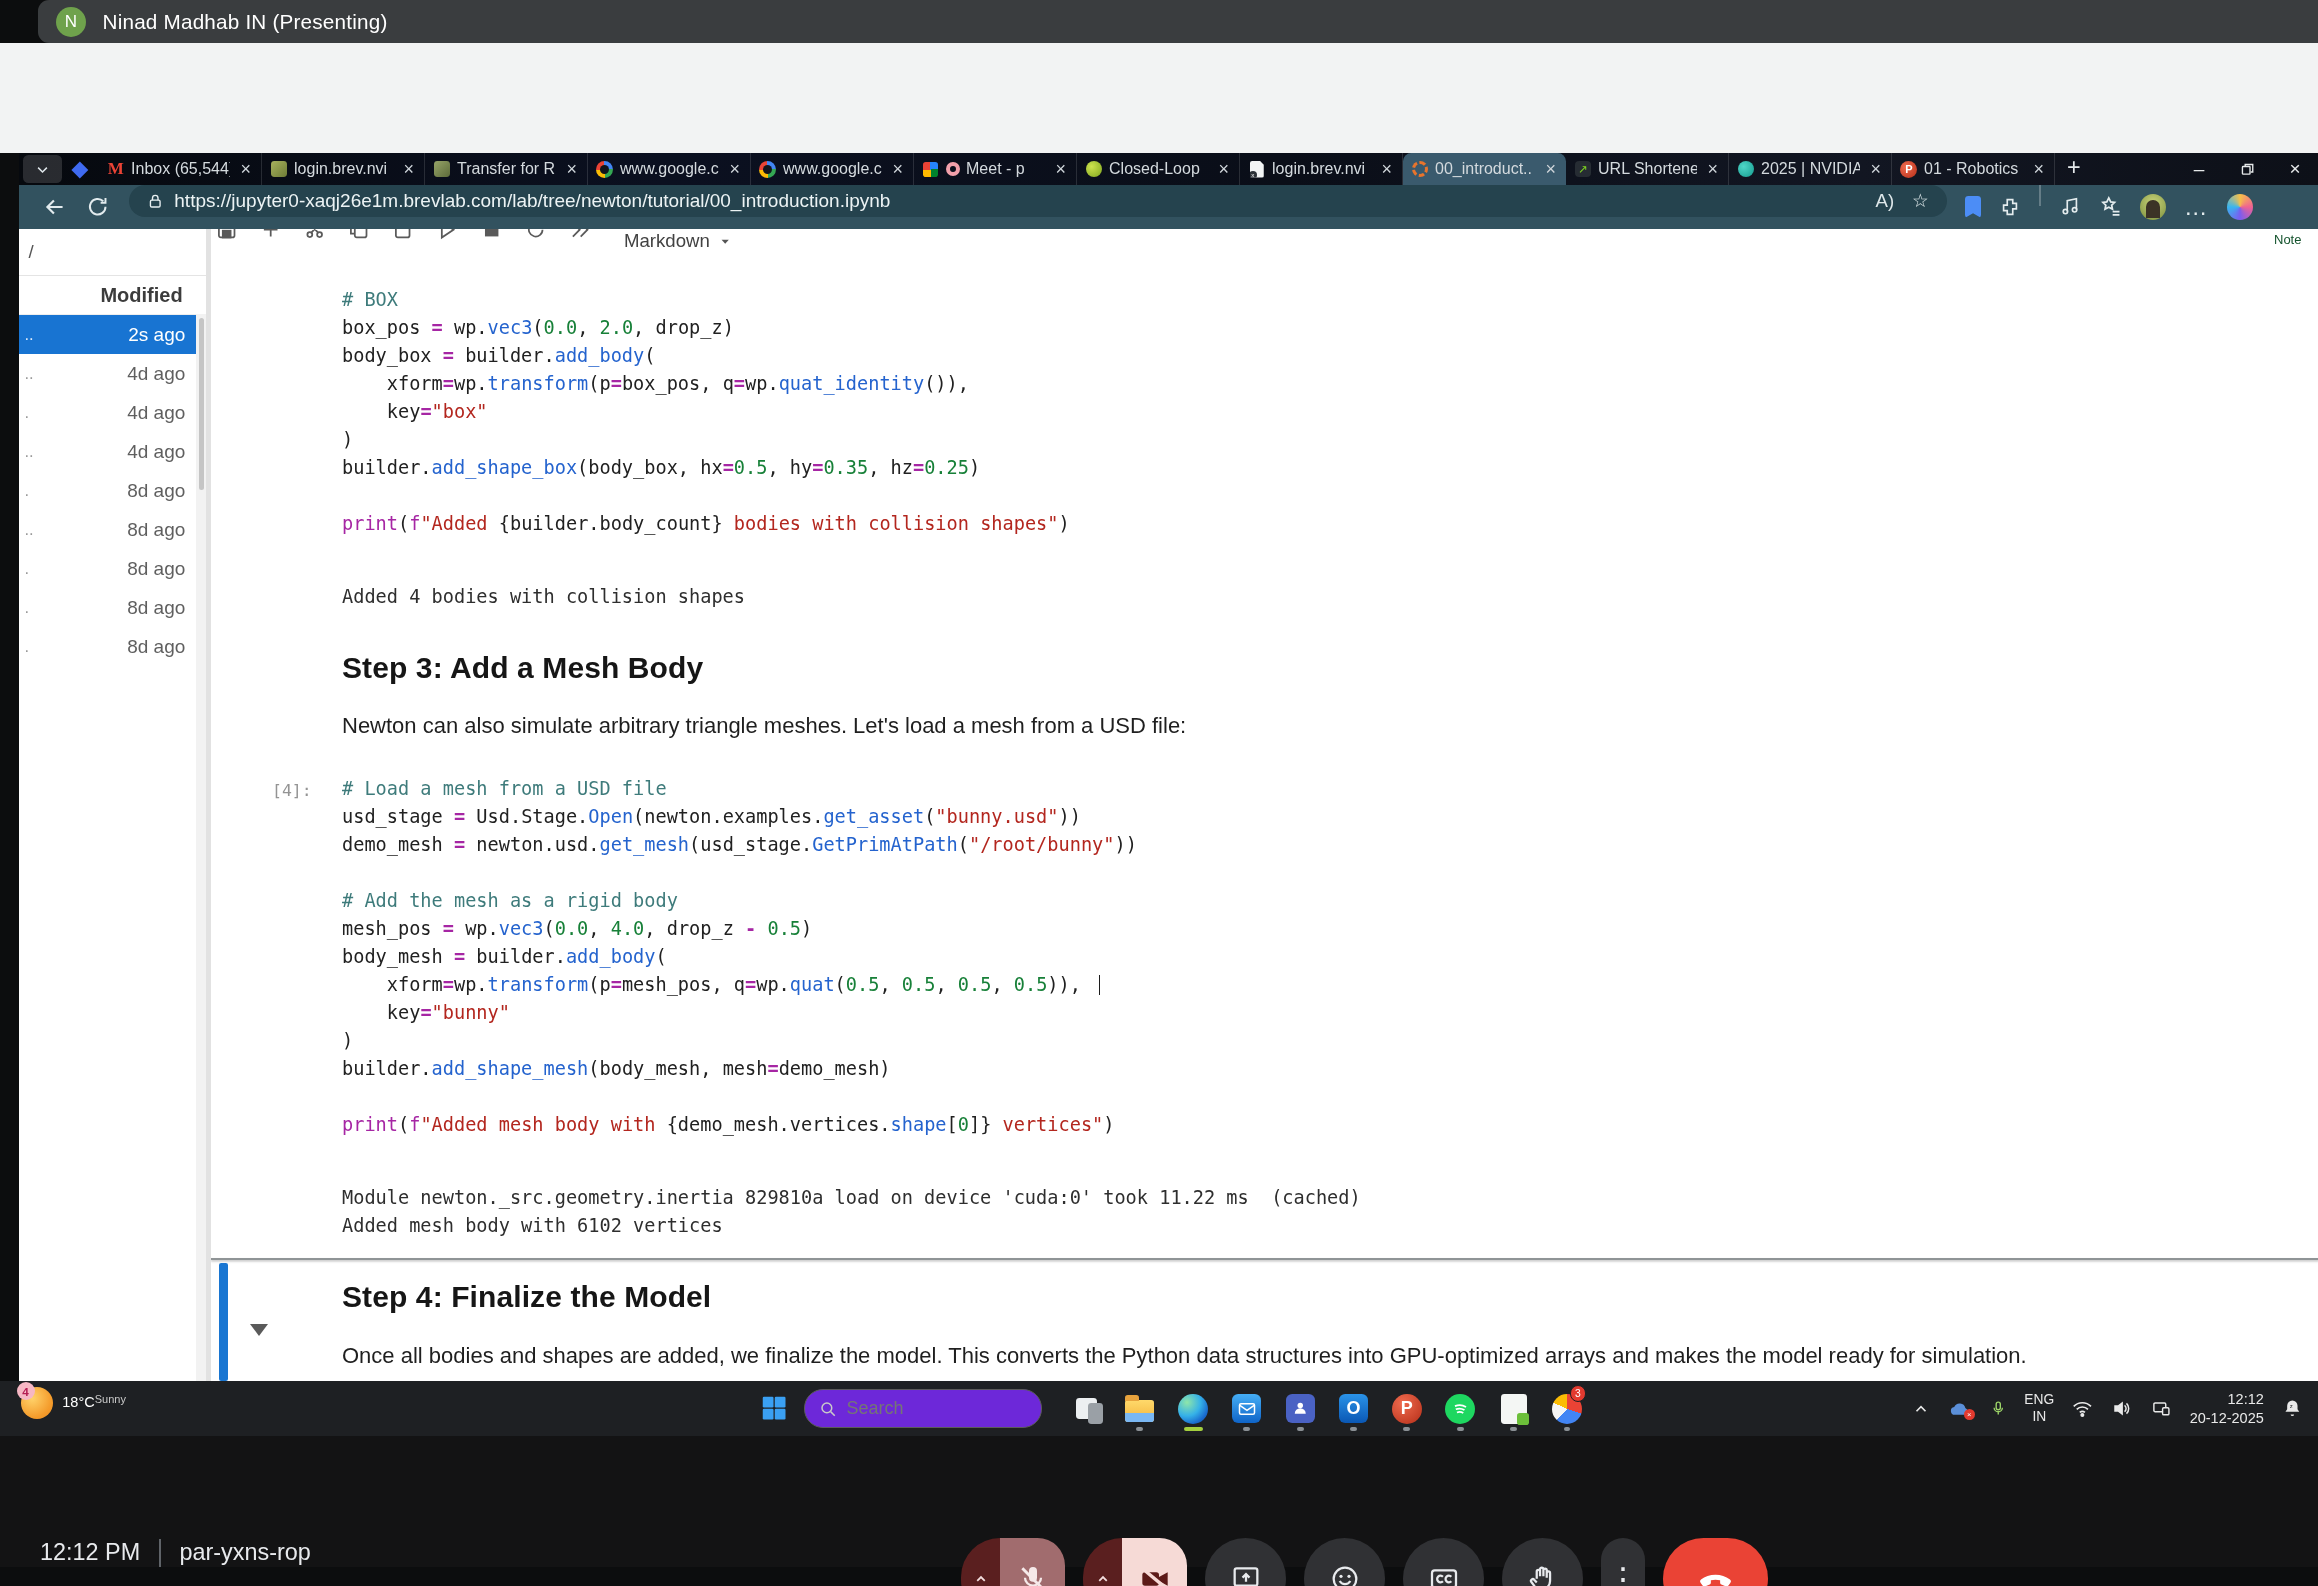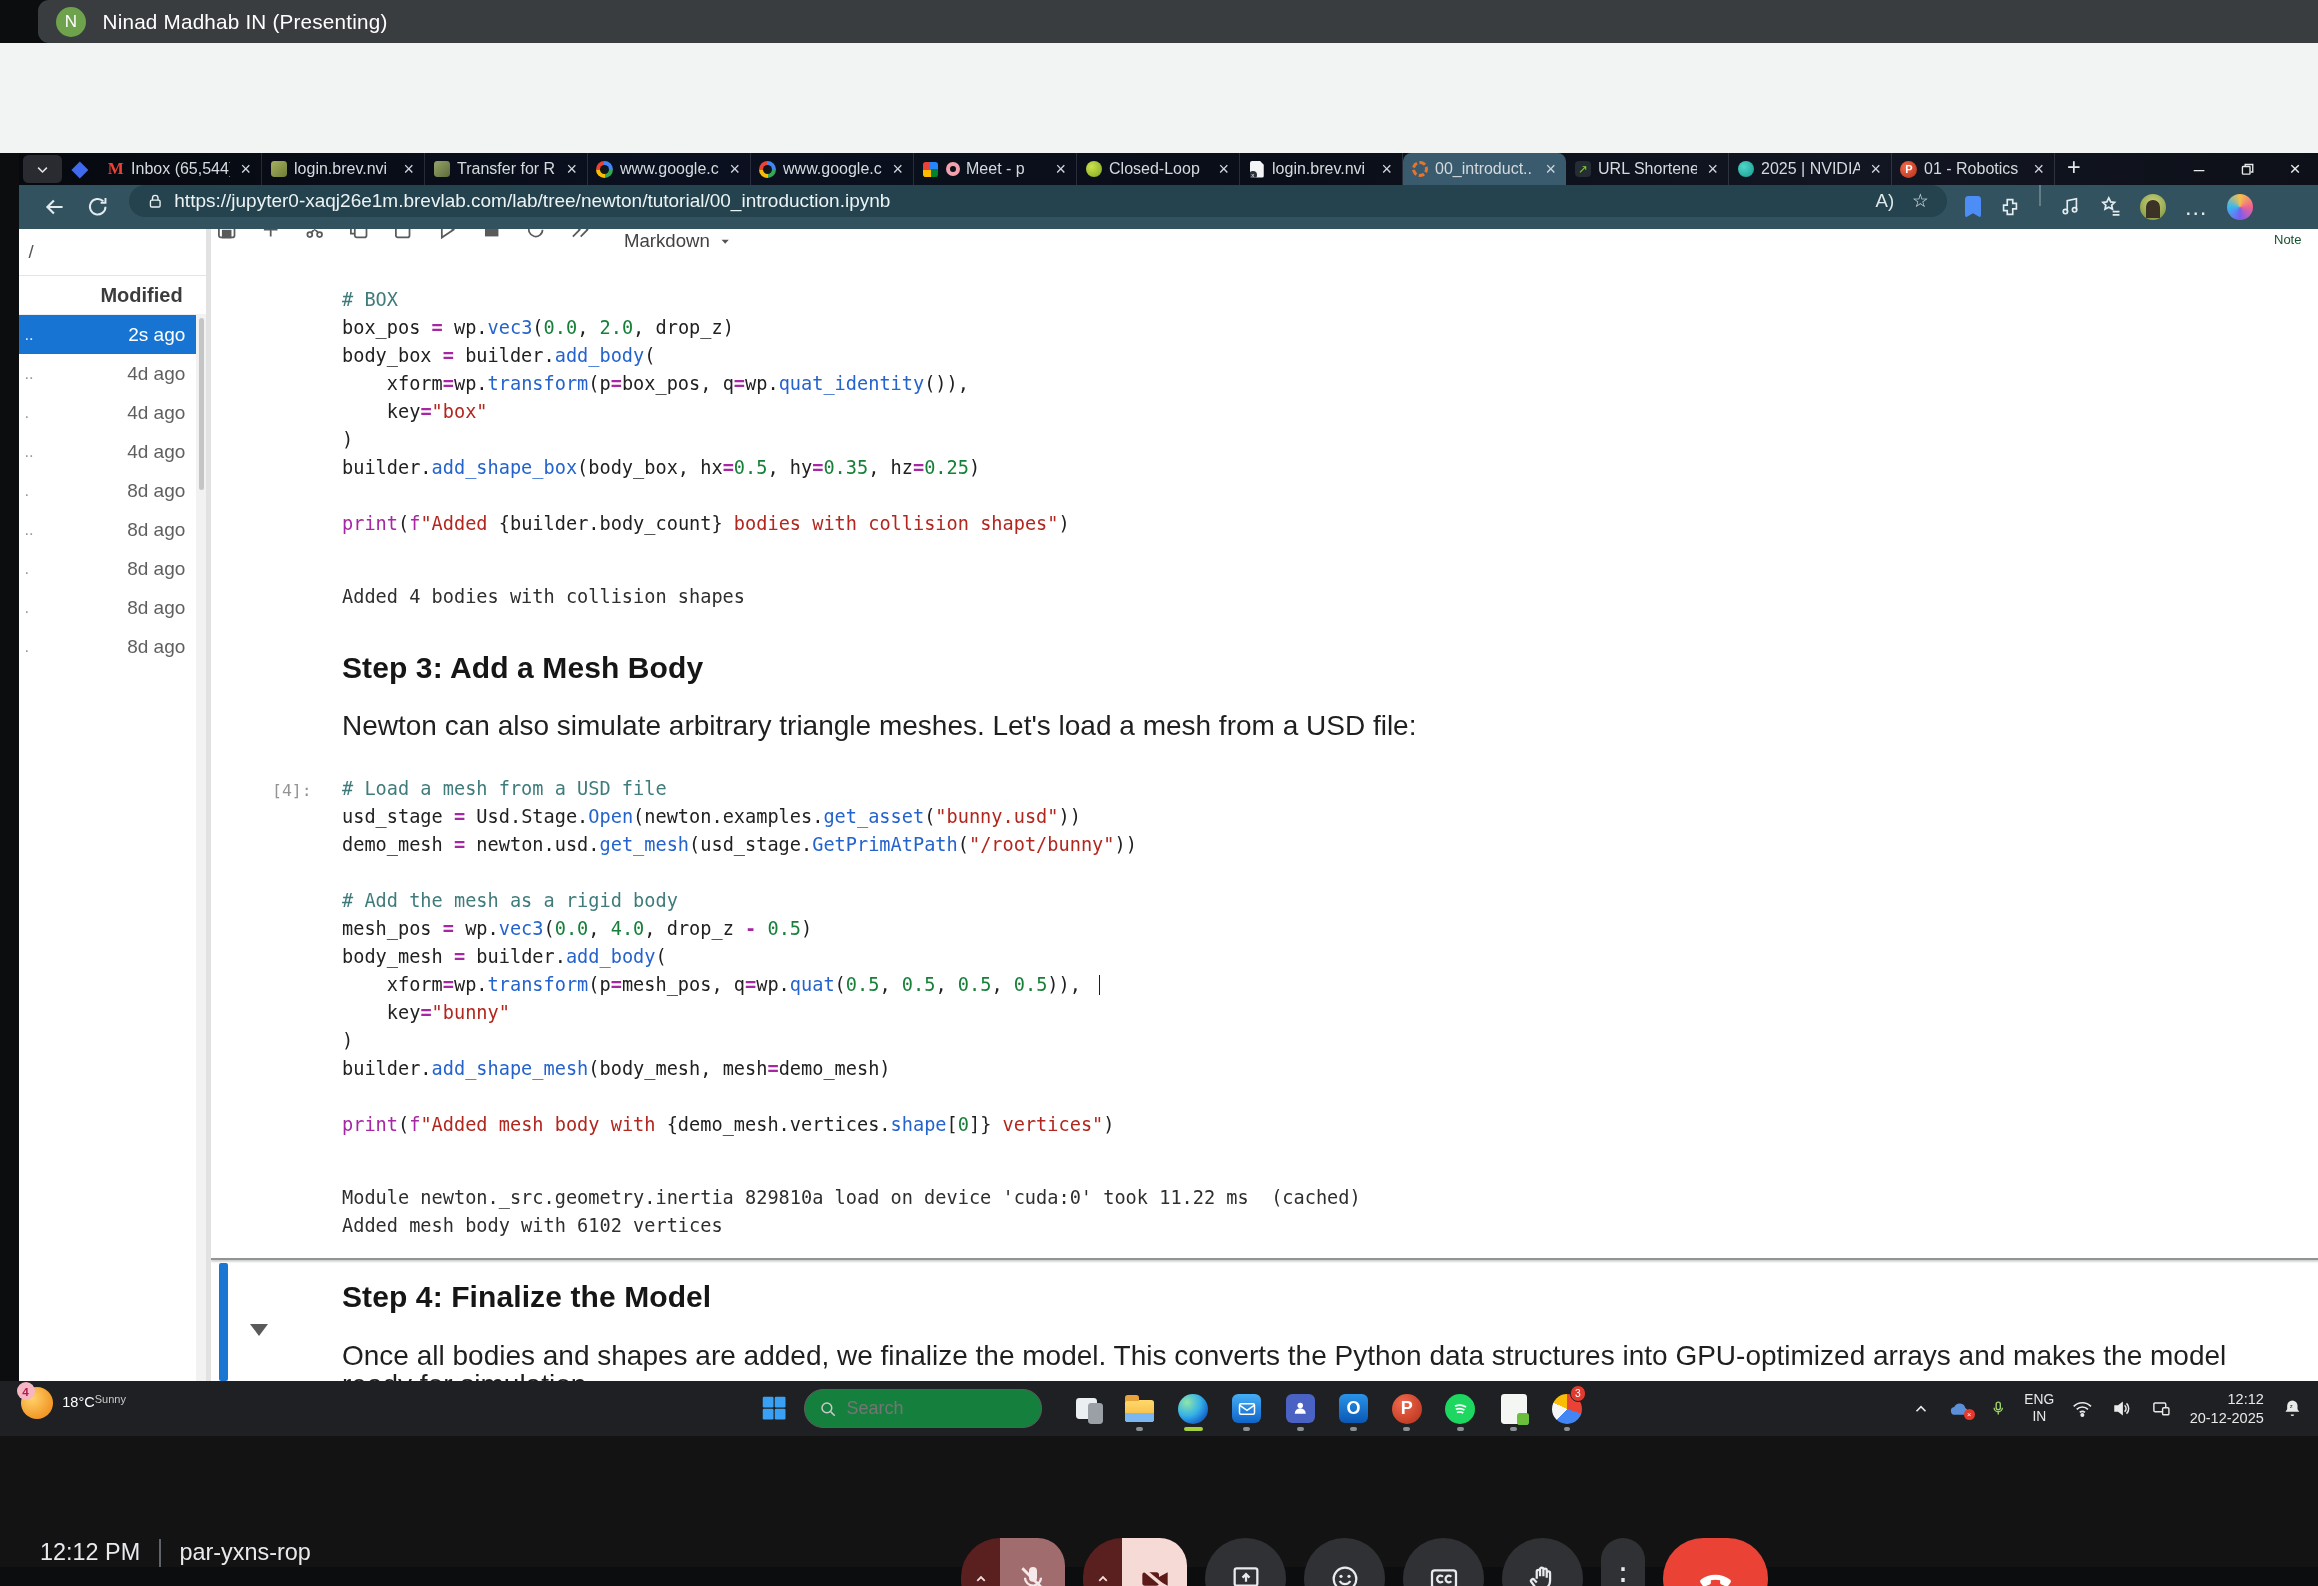--- a/index.html
+++ b/index.html
@@ -97,21 +97,21 @@
   .notefrag{position:absolute;left:2063px;top:2.8px;font-size:13px;color:#14532d;white-space:nowrap}
 
   
   .cells{position:absolute;left:131px;top:57px;width:1887px}
   .codeblock{position:relative;white-space:pre;font-family:"DejaVu Sans Mono",monospace;
              font-size:18.6px;line-height:28px;color:#212121}
   .codeblock .ln{height:28px}
   .outblock{white-space:pre;font-family:"DejaVu Sans Mono",monospace;font-size:18.6px;line-height:28px;color:#2e2e2e;margin-top:45px}
   .mdcell{position:relative}
   .mdcell h2{font-size:30px;line-height:41px;color:#161616;letter-spacing:0.1px;margin-top:36px}
-  .mdcell p{font-size:28px;line-height:29px;color:#1f1f1f;margin-top:23.4px}
+  .mdcell p{font-size:22px;line-height:29px;color:#1f1f1f;margin-top:23.4px}
   .cell-code{margin-top:35px}
   .cells > :first-child{margin-top:0}
   .prompt{position:absolute;left:-70px;top:1.4px;font-family:"DejaVu Sans Mono",monospace;font-size:16.5px;color:#949494}
   .cm{color:#3e7b7b;}
   .st{color:#b3261e}
   .nb{color:#178038}
   .op{color:#a626a4;font-weight:bold}
   .kw{color:#a626a4}
   .fn{color:#2463ce}
   .pl{color:#212121}
@@ -125,21 +125,21 @@
   .taskbar{position:absolute;left:0;top:1381px;right:0;height:55px;background:#1e2023;display:flex;align-items:center}
   .weather{position:absolute;left:20.7px;top:5.5px;display:flex;align-items:center;gap:9.6px}
   .sun{width:32px;height:32px;border-radius:50%;background:radial-gradient(circle at 35% 35%,#ffd36b,#f49c2c 65%,#ec8a1e);position:relative}
   .wbadge{position:absolute;left:-4.1px;top:-4.1px;width:18px;height:18px;border-radius:50%;background:#f6b7c4;
           color:#b41d53;font-size:11.7px;font-weight:bold;display:flex;align-items:center;justify-content:center}
   .wtxt{display:flex;flex-direction:row;line-height:1.25}
   .wtemp{color:#fff;font-size:14.5px}
   .wcond{color:#c9c9c9;font-size:11px}
   .startbtn{position:absolute;left:759px;top:12.4px}
   .searchbox{position:absolute;left:804px;top:8.3px;width:238px;height:39px;border-radius:19px;
-             background:#15803d;border:0.7px solid #5b5b5b;display:flex;align-items:center;padding:0 13.8px;gap:9.6px}
+             background:#6d28d9;border:0.7px solid #5b5b5b;display:flex;align-items:center;padding:0 13.8px;gap:9.6px}
   .searchbox input{background:transparent;border:none;outline:none;color:#cfcfcf;font-size:18px;width:158px;font-family:"Liberation Sans",sans-serif}
   .apps{position:absolute;left:1066px;top:4.1px;display:flex;gap:12.4px}
   .app{width:41px;height:47px;display:flex;flex-direction:column;align-items:center;justify-content:center;position:relative}
   .appbadge{position:absolute;right:1.4px;top:0;width:16.5px;height:16.5px;border-radius:50%;background:#e33a2f;
             border:1.4px solid #1e2023;color:#fff;font-size:10.3px;display:flex;align-items:center;justify-content:center}
   .rundot{position:absolute;bottom:1.4px;width:6.9px;height:3.4px;border-radius:2.1px;background:#8a8f94}
   .rundot.active{width:19px;background:#a4cf3e}
   .ic-box{width:32px;height:32px;display:flex;align-items:center;justify-content:center}
   .tv1{width:20.7px;height:20.7px;background:#eceff1;border-radius:3.4px;position:relative}
   .tv1::after{content:"";position:absolute;right:-6.2px;top:4.8px;width:15px;height:20.7px;background:#9aa0a6;border-radius:3.4px}

